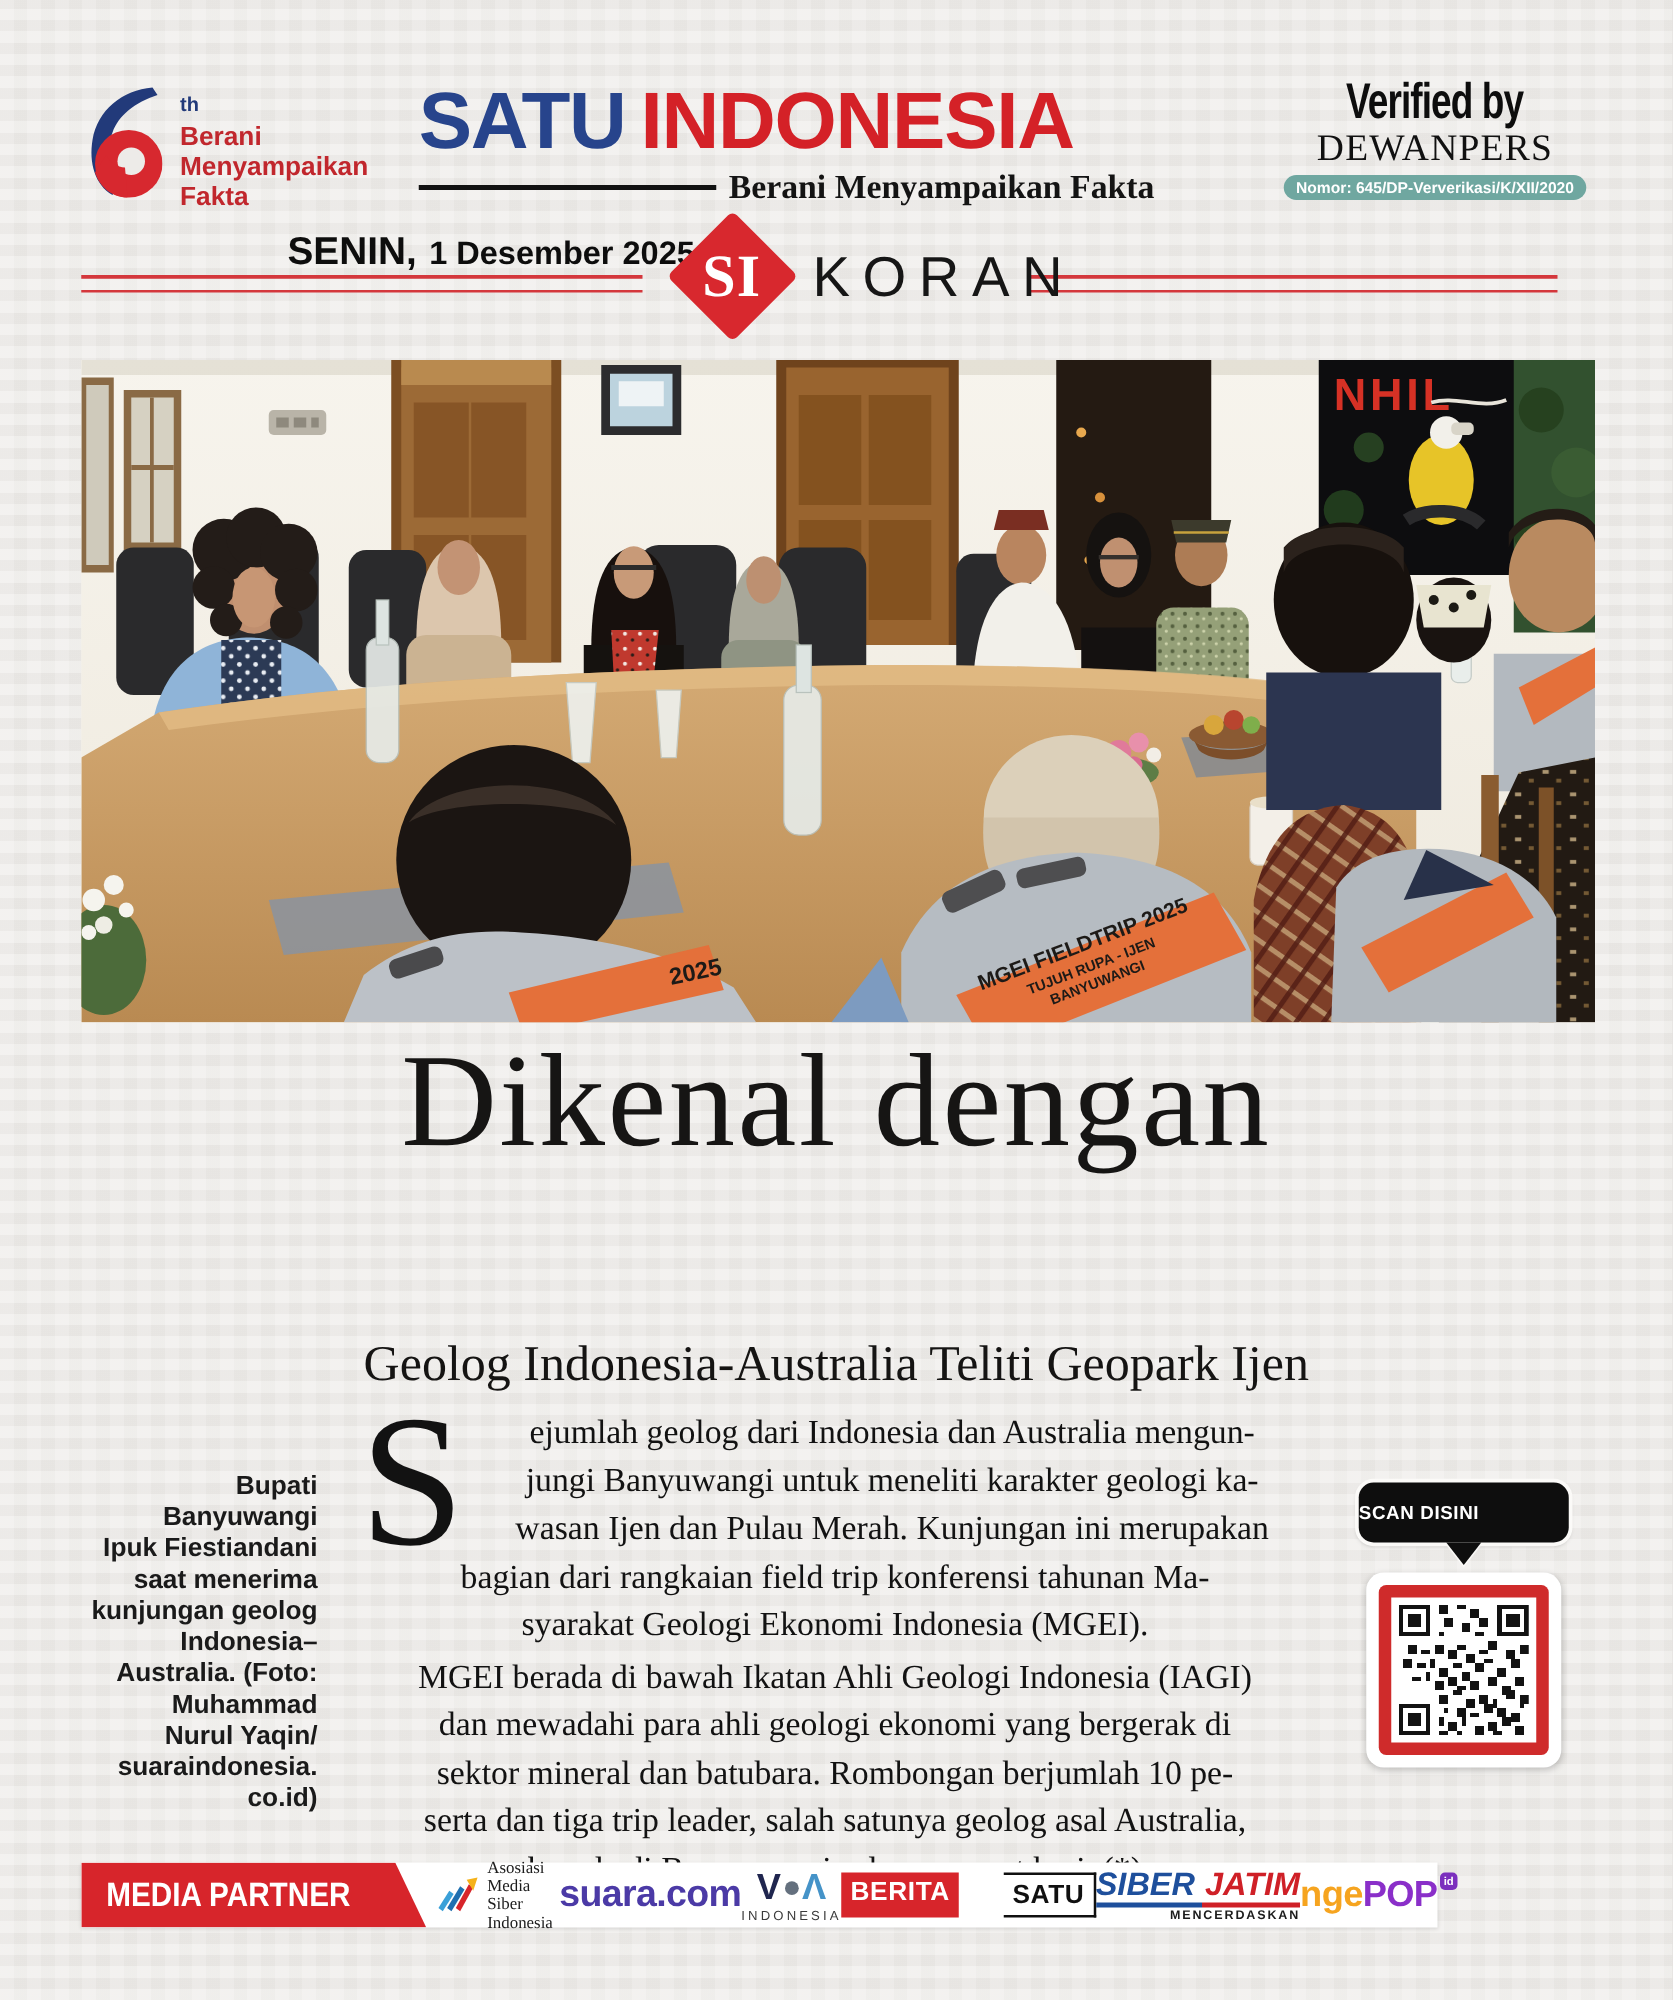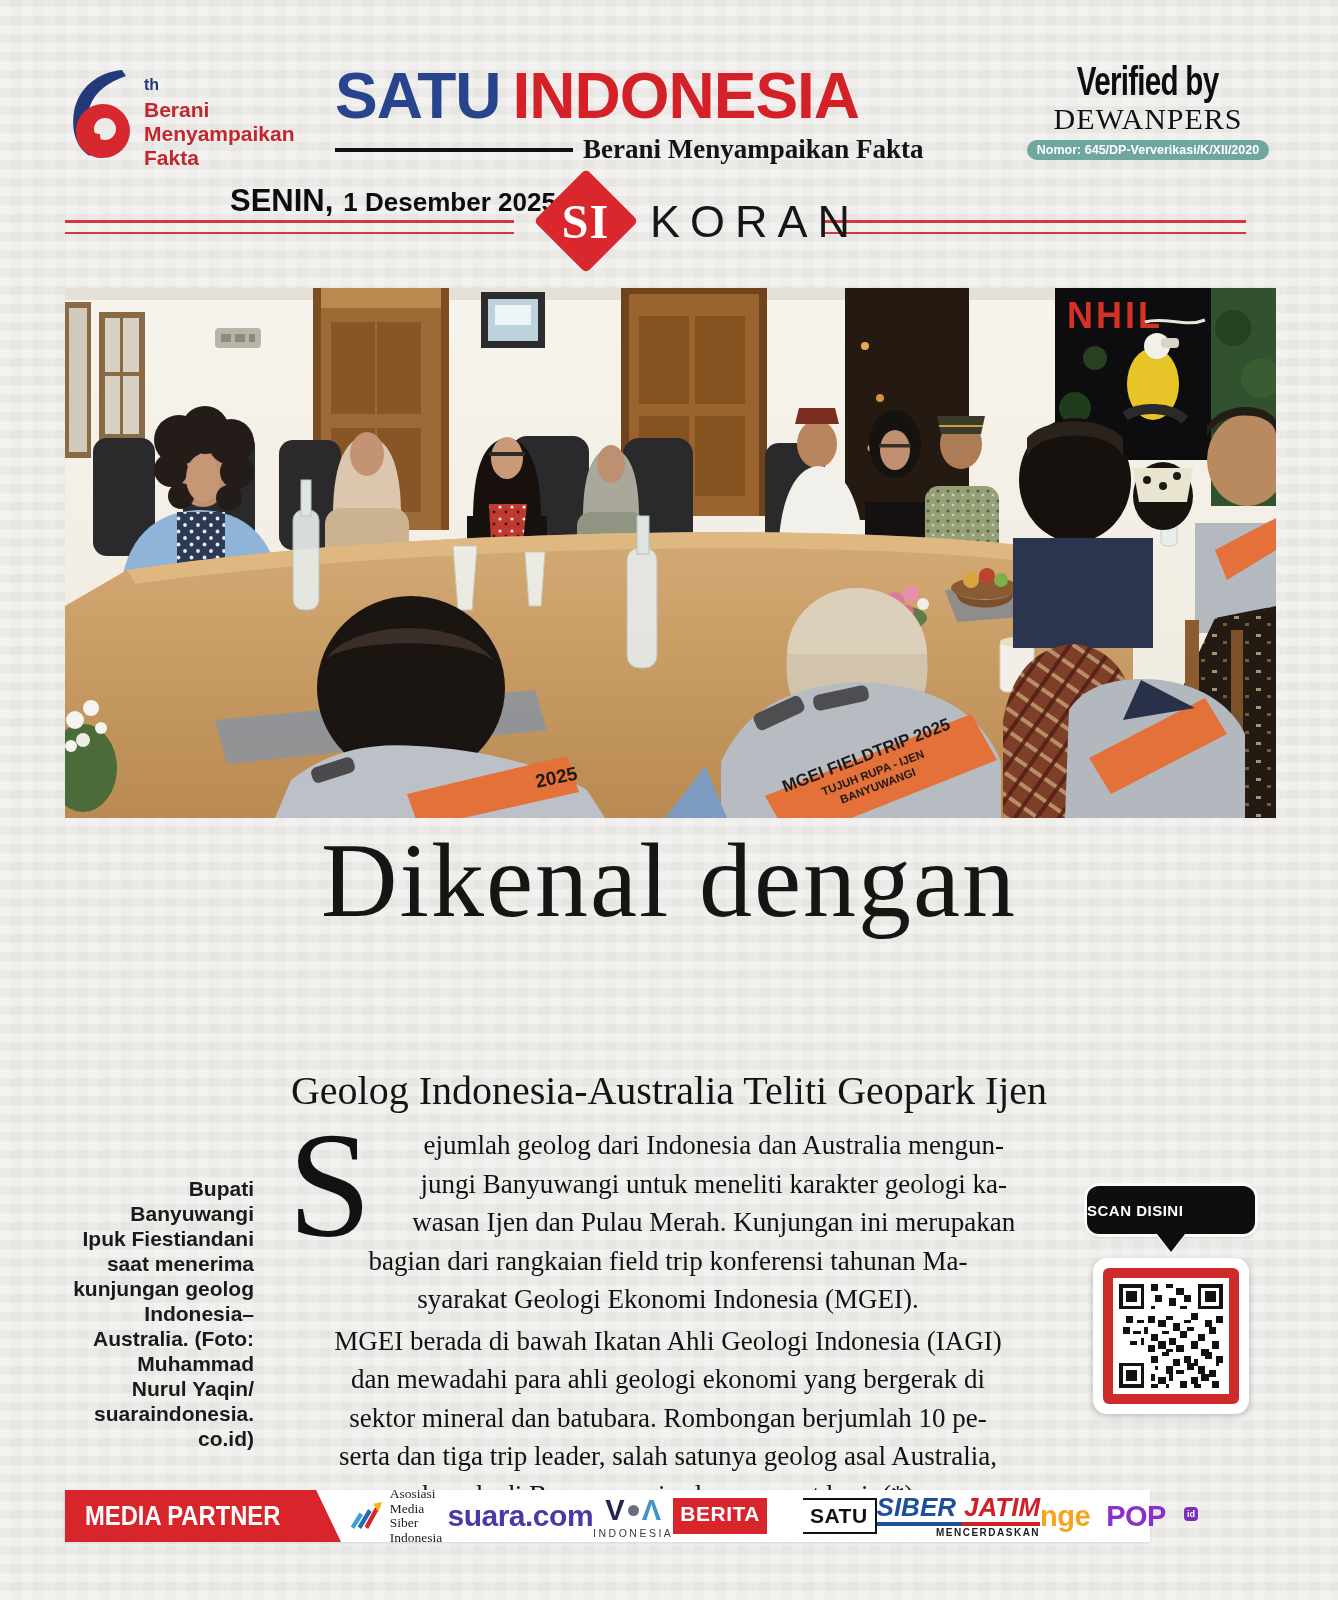--- a/index.html
+++ b/index.html
@@ -105,21 +105,21 @@
   .voa-sub{font-size:10.5px;letter-spacing:2.5px;color:#3a3a3a;margin-top:0;}
   .bsatu{display:flex;align-items:stretch;font-weight:bold;font-size:21px;letter-spacing:.5px;gap:36px;}
   .bsatu .b1{background:#d7252b;color:#fff;padding:4px 7px;}
   .bsatu .b2{background:#fff;color:#101010;padding:4px 7px;border:2px solid #101010;border-left:none;}
   .sjatim{text-align:center;}
   .sjatim-row{display:flex;gap:8px;font-style:italic;font-weight:bold;font-size:26px;line-height:26px;}
   .sjatim-row .s1{color:#1e4f9c;}
   .sjatim-row .s2{color:#cf2027;}
   .sjatim-bar{height:4px;margin-top:2px;background:linear-gradient(90deg,#1e4f9c 0 52%,#cf2027 52% 100%);}
   .sjatim-tag{font-size:10px;font-weight:bold;letter-spacing:1.5px;color:#1c1c1c;text-align:right;margin-top:1px;}
-  .ngepop{display:flex;align-items:center;gap:16px;}
+  .ngepop{display:flex;align-items:flex-start;}
   .ngepop .n1{font-size:29px;font-weight:bold;color:#f6a41f;letter-spacing:-.5px;}
   .ngepop .n2{font-size:29px;font-weight:bold;color:#8a2fc9;letter-spacing:-.5px;}
   .ngepop .n3{display:inline-block;background:#7b2fbe;color:#fff;font-size:9px;font-weight:bold;
     border-radius:4px;padding:2px 3px;margin-left:2px;transform:translateY(-2px);}
 </style>
 </head>
 <body>
 
 <div class="page">
 

